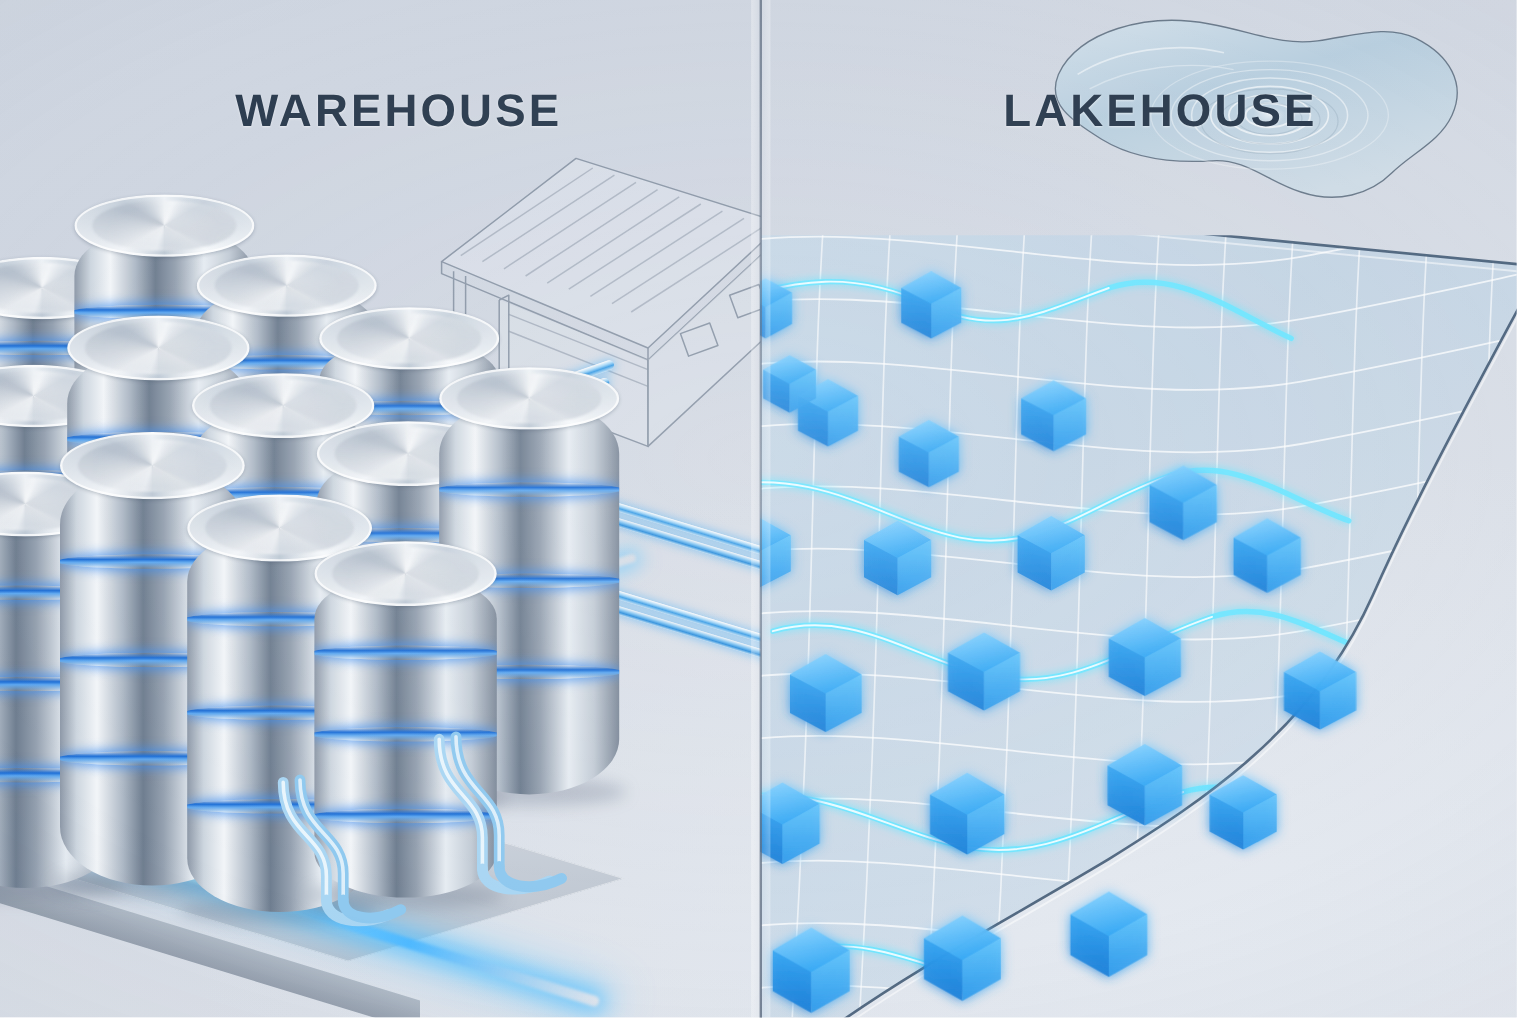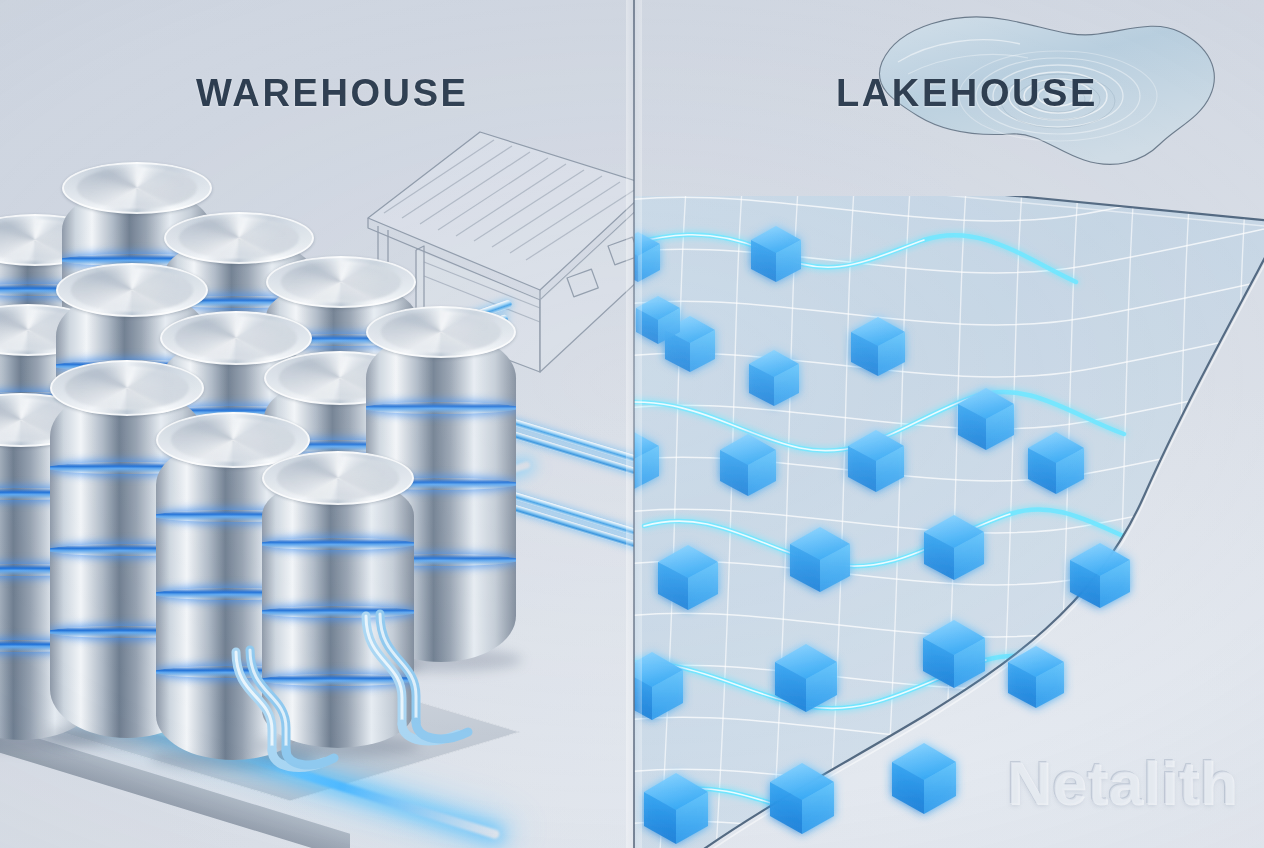--- a/index.html
+++ b/index.html
@@ -579,14 +579,13 @@
     </svg>
 
     <h1 class="title" id="title-lakehouse" style="left:202px;">LAKEHOUSE</h1>
   </div>
 
   <div class="divider-glow"></div>
   <div class="divider"></div>
 
   <div class="vignette"></div>
 
-  <div id="watermark">Netalith</div>
 </div>
 
 </body></html>

